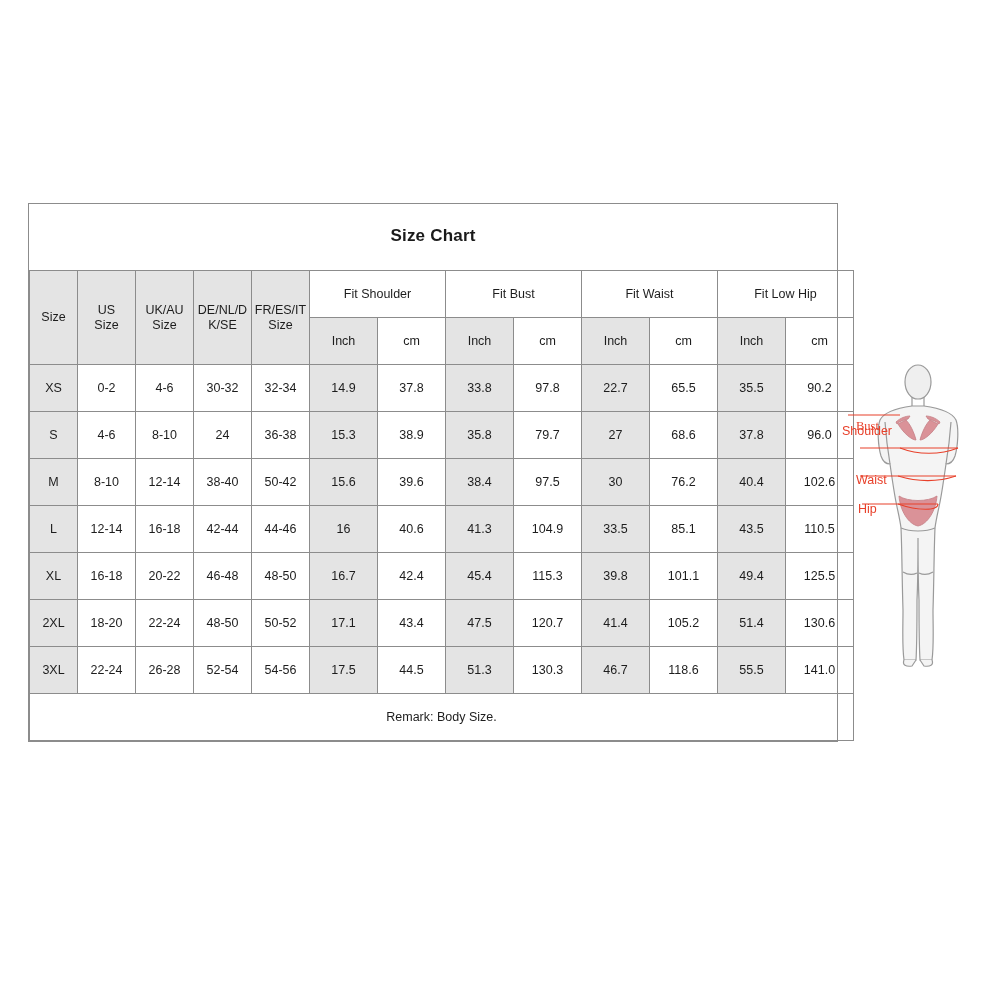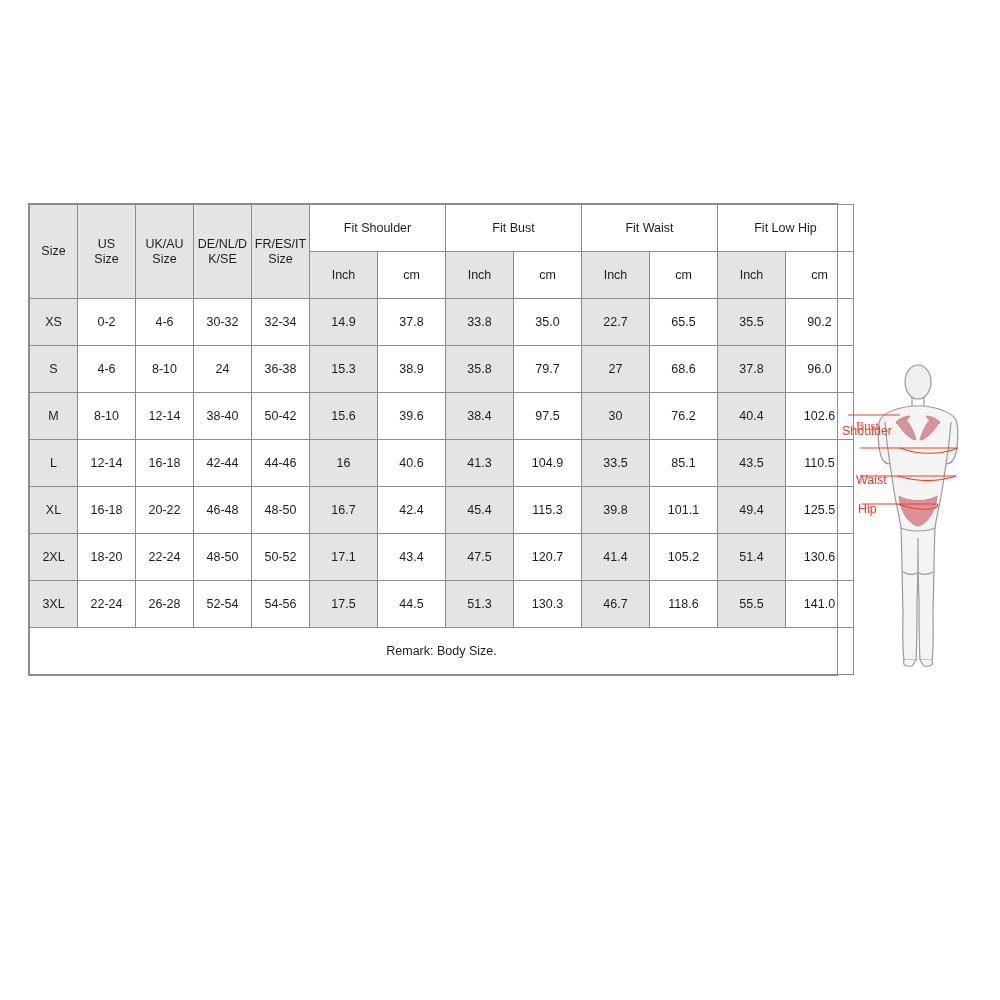--- a/index.html
+++ b/index.html
@@ -99,20 +99,21 @@
   }
   #anno-shoulder { left: 842px; top: 424px; }
   #anno-bust     { left: 856px; top: 419px; font-family: Liberation Serif, serif; }
   #anno-waist    { left: 856px; top: 473px; }
   #anno-hip      { left: 858px; top: 502px; }
 </style>
 </head>
 <body>
 
 <div id="chart-wrap">
+  <div class="chart-title">Size Chart</div>
   <table class="size-table">
     <colgroup>
       <col class="c-size">
         <col class="c-reg">
         <col class="c-reg">
         <col class="c-reg">
         <col class="c-reg">
       <col class="c-val">
         <col class="c-val">
         <col class="c-val">
@@ -148,21 +149,21 @@
     <tbody id="table-body">
         <tr>
           <td class="shade">XS</td>
           <td>0-2</td>
           <td>4-6</td>
           <td>30-32</td>
           <td>32-34</td>
           <td class="shade">14.9</td>
           <td>37.8</td>
           <td class="shade">33.8</td>
-          <td>35.0</td>
+          <td>97.8</td>
           <td class="shade">22.7</td>
           <td>65.5</td>
           <td class="shade">35.5</td>
           <td>90.2</td>
         </tr>
         <tr>
           <td class="shade">S</td>
           <td>4-6</td>
           <td>8-10</td>
           <td>24</td>

